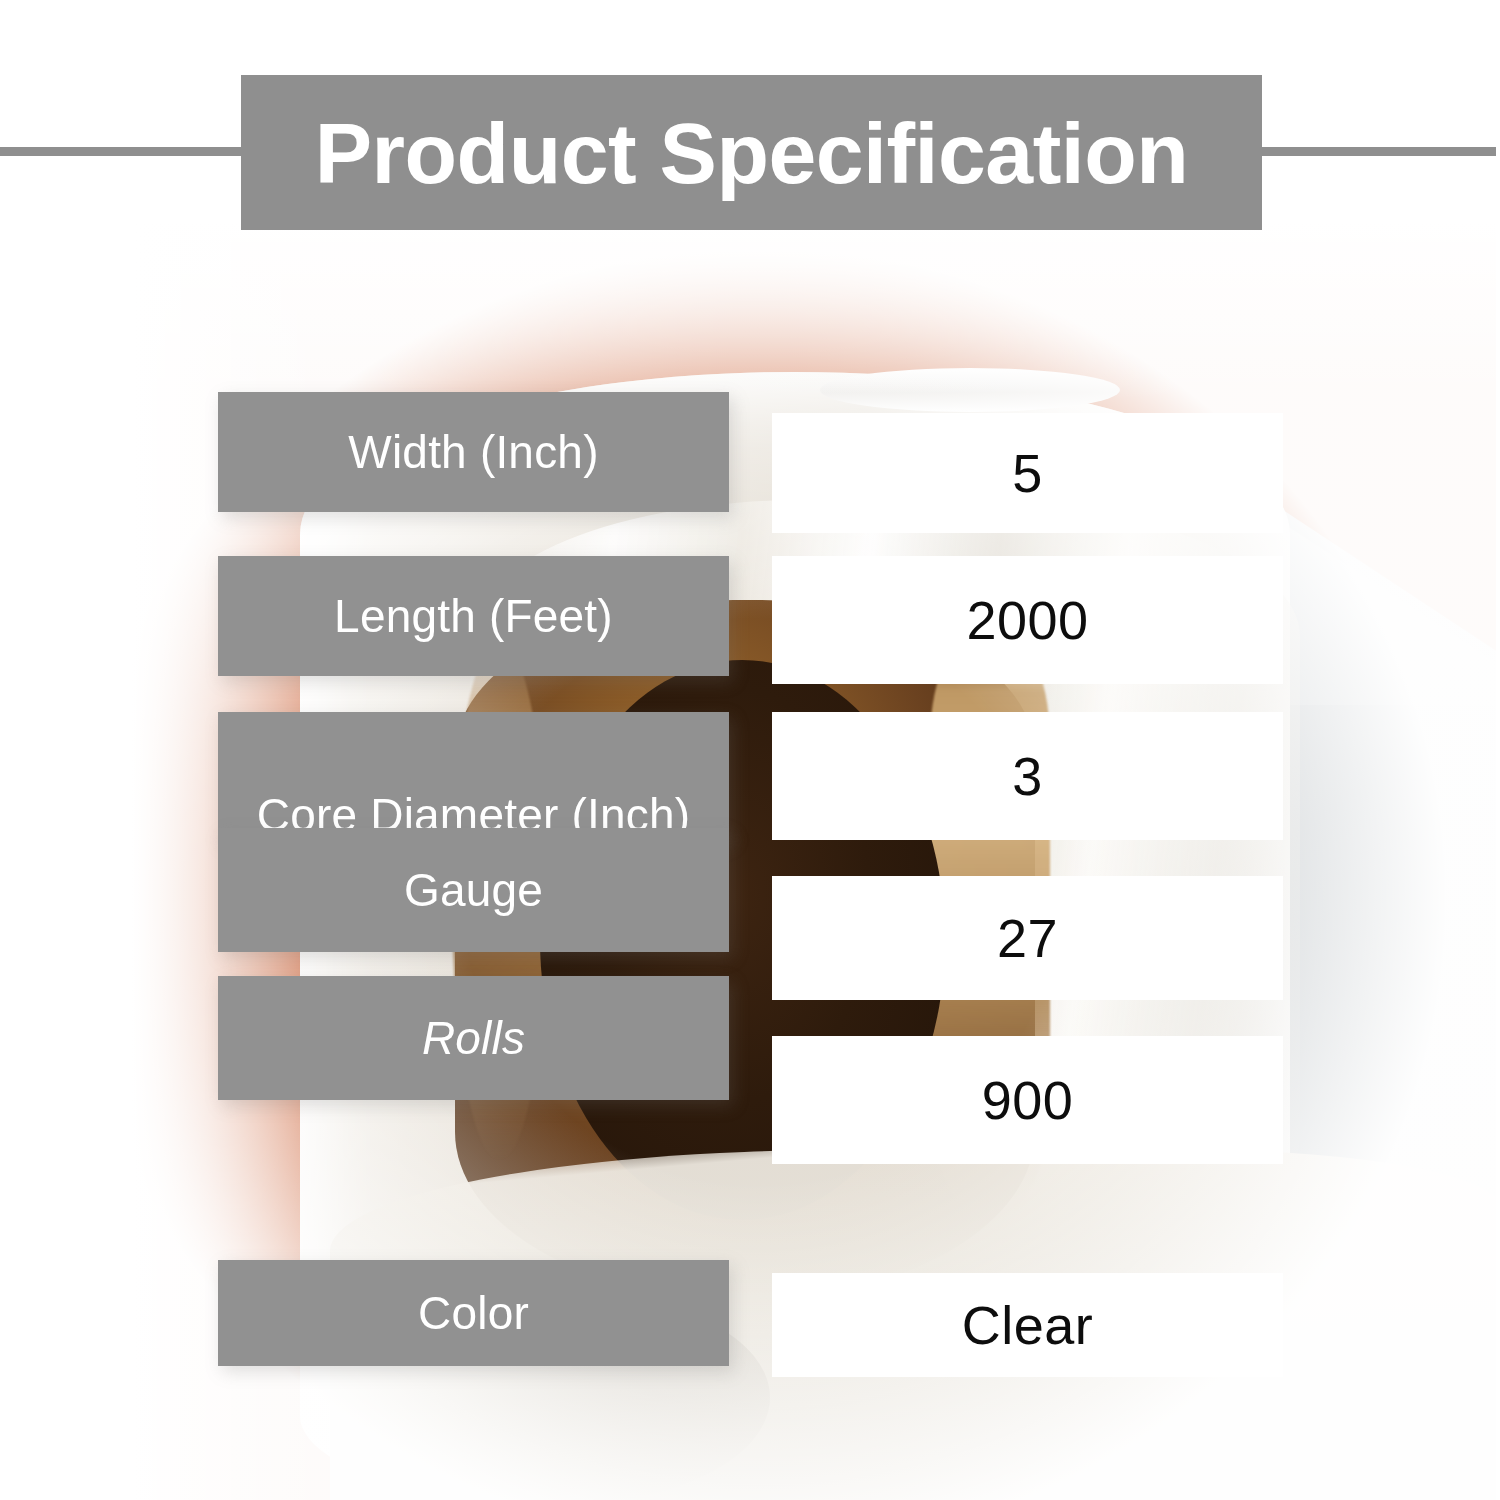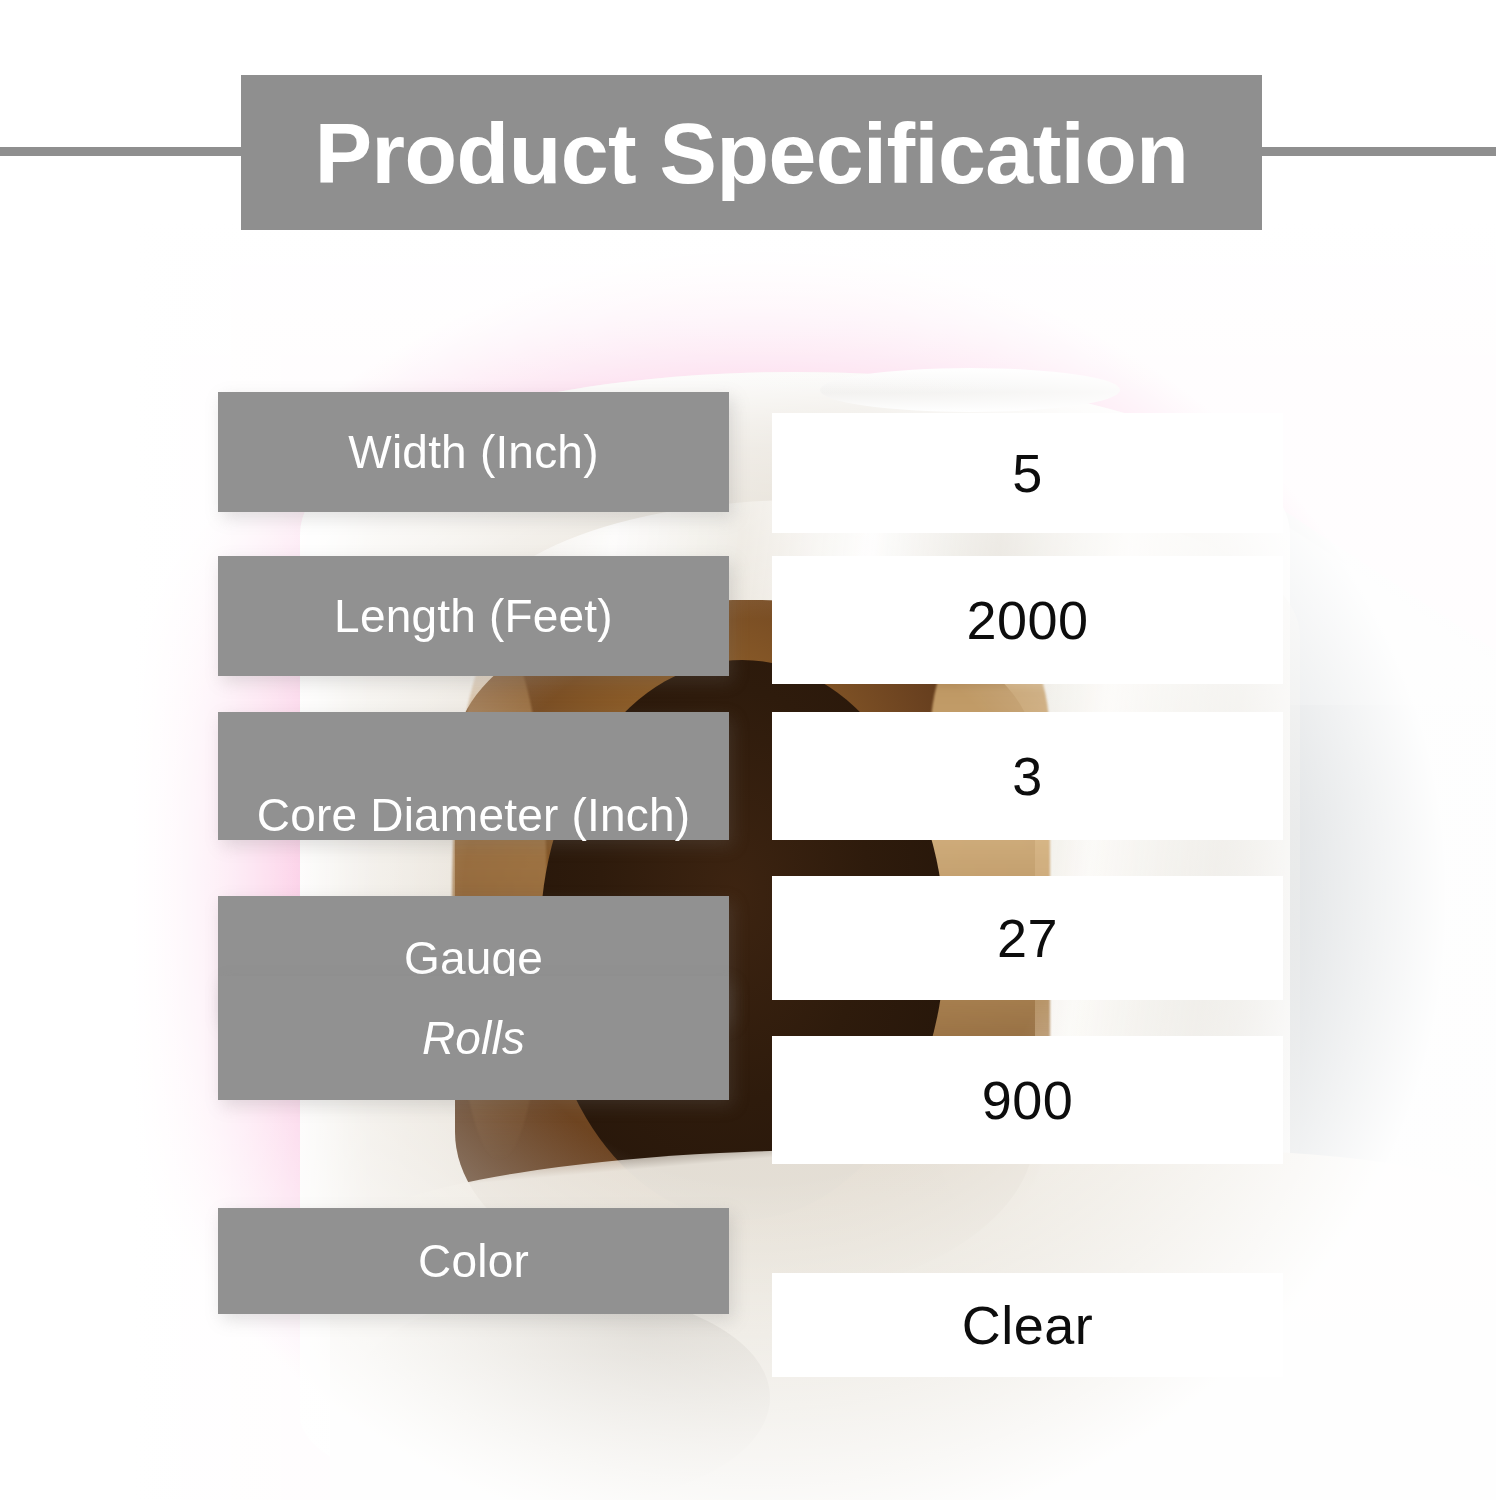--- a/index.html
+++ b/index.html
@@ -7,21 +7,21 @@
     padding: 0;
     background: #ffffff;
   }
   body {
     font-family: "Liberation Sans", sans-serif;
   }
   .canvas {
     position: relative;
     width: 1496px;
     height: 1500px;
-    background: #f9a8d4;
+    background: #c2410c;
     overflow: hidden;
   }
 
   
   .photo-layer {
     position: absolute;
     left: 0; top: 0;
     width: 1500px;
     height: 1500px;
     overflow: hidden;
@@ -287,25 +287,25 @@
     letter-spacing: 0.5px;
   }
 
   
   .r0 .label-cell { top: 392px;  height: 120px; }
   .r0 .value-cell { top: 413px;  height: 120px; }
   .r1 .label-cell { top: 556px;  height: 120px; }
   .r1 .value-cell { top: 556px;  height: 128px; }
   .r2 .label-cell { top: 712px;  height: 128px; align-items: flex-end; }
   .r2 .value-cell { top: 712px;  height: 128px; }
-  .r3 .label-cell { top: 896px;  height: 124px; }
+  .r3 .label-cell { top: 828px;  height: 124px; }
   .r3 .value-cell { top: 876px;  height: 124px; }
   .r4 .label-cell { top: 976px; height: 124px; font-style: italic; }
   .r4 .value-cell { top: 1036px; height: 128px; }
-  .r5 .label-cell { top: 1208px; height: 106px; }
+  .r5 .label-cell { top: 1260px; height: 106px; }
   .r5 .value-cell { top: 1273px; height: 104px; }
 </style>
 </head>
 <body>
 
 <div class="canvas">
 
   <div class="photo-layer">
     <div class="surface-wedge"></div>
     <div class="surface-wedge-2"></div>

